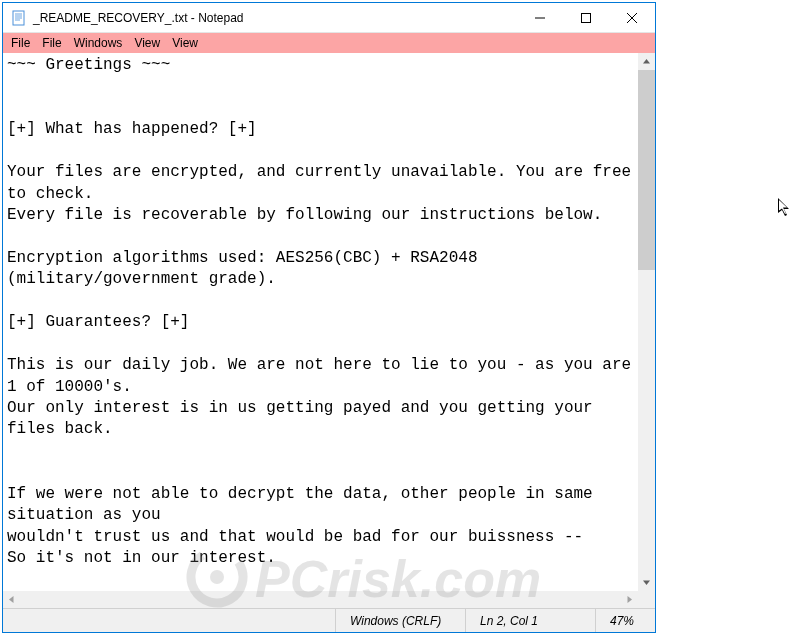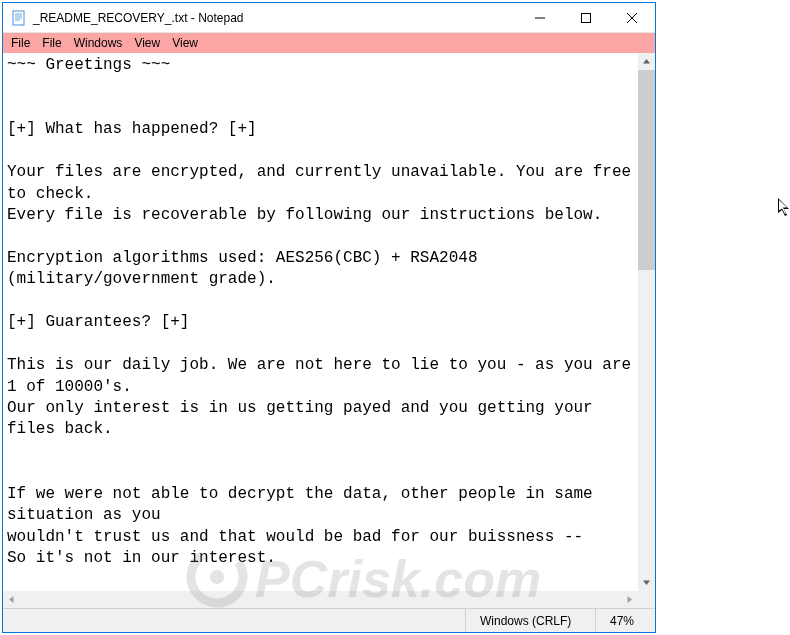--- a/index.html
+++ b/index.html
@@ -130,20 +130,21 @@
     background: #f0f0f0;
   }
   .statusbar {
     height: 24px;
     background: #f0f0f0;
     border-top: 1px solid #d0d0d0;
     display: flex;
     align-items: center;
     font-size: 12px;
     color: #000;
+    font-style: italic;
   }
   .status-spacer { flex: 1; }
   .status-cell {
     padding: 0 14px;
     border-left: 1px solid #d0d0d0;
     height: 100%;
     display: flex;
     align-items: center;
     min-width: 60px;
   }
@@ -263,20 +264,21 @@
       <svg width="7" height="9" viewBox="0 0 7 9">
           <path d="M6 4.5 L1.5 1 L1.5 8 Z" fill="#a0a0a0"></path>
         </svg>
     </div>
     <div class="hscroll-corner"></div>
   </div>
 
   <div class="statusbar">
     <span class="status-spacer"></span>
     <span class="status-cell wide">Windows (CRLF)</span>
+    <span class="status-cell wide">Ln 2, Col 1</span>
     <span class="status-cell">47%</span>
   </div>
 
 </div>
 
 <div class="watermark">
   <svg width="420" height="80" viewBox="0 0 420 80">
     <circle cx="32" cy="40" r="26" fill="none" stroke="#888" stroke-width="9" stroke-dasharray="120 40" transform="rotate(-30 32 40)"></circle>
     <circle cx="32" cy="40" r="7" fill="#888"></circle>
     <text x="70" y="60" font-family="Arial, sans-serif" font-size="52" font-style="italic" font-weight="bold" fill="#888">PCrisk.com</text>

